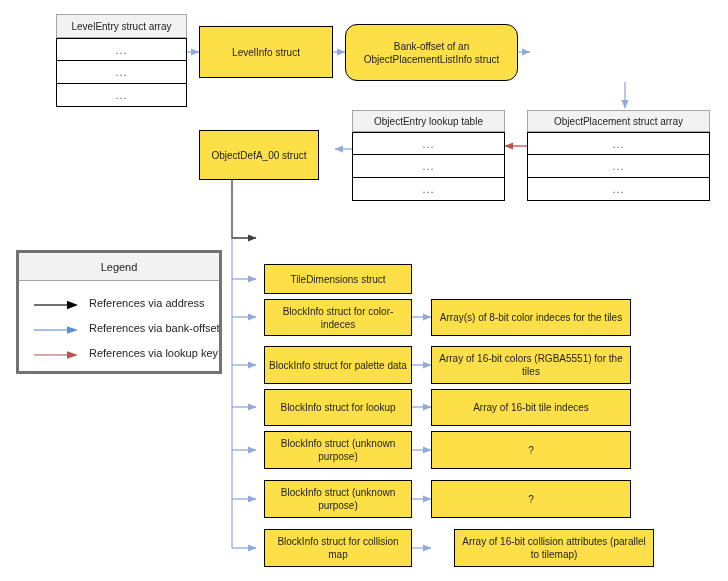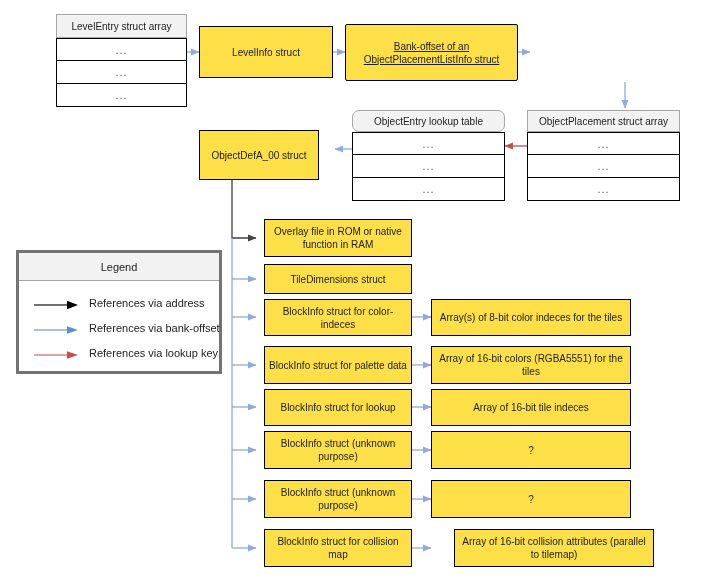--- a/index.html
+++ b/index.html
@@ -34,22 +34,21 @@
     display: flex;
     align-items: center;
     justify-content: center;
     text-align: center;
     font-size: 10px;
     line-height: 13px;
     color: #222222;
     padding: 2px 4px;
   }
   .node.round {
-    border-radius: 2px;
-    text-decoration: underline;
+    border-radius: 12px;
   }
   
   .tbl {
     position: absolute;
     box-sizing: border-box;
   }
   .tbl .hdr {
     box-sizing: border-box;
     border: 1px solid #a6a6a6;
     background: #f2f2f2;
@@ -172,41 +171,40 @@
   </svg>
 
   <div class="tbl" style="left:56px; top:14px; width:131px;">
     <div class="hdr" style="height:24px;">LevelEntry struct array</div>
     <div class="row first" style="height:23px;">...</div>
     <div class="row" style="height:23px;">...</div>
     <div class="row" style="height:23px;">...</div>
   </div>
 
   <div class="tbl" style="left:352px; top:110px; width:153px;">
-    <div class="hdr" style="height:22px;border-radius:7px;">ObjectEntry lookup table</div>
+    <div class="hdr" style="height:22px;">ObjectEntry lookup table</div>
     <div class="row first" style="height:23px;">...</div>
     <div class="row" style="height:23px;">...</div>
     <div class="row" style="height:23px;">...</div>
   </div>
 
-  <div class="tbl" style="left:527px; top:110px; width:153px;">
+  <div class="tbl" style="left:527px; top:110px; width:183px;">
     <div class="hdr" style="height:22px;">ObjectPlacement struct array</div>
     <div class="row first" style="height:23px;">...</div>
     <div class="row" style="height:23px;">...</div>
     <div class="row" style="height:23px;">...</div>
   </div>
 
   <div class="node" style="left:199px; top:26px; width:134px; height:52px;">LevelInfo struct</div>
 
   <div class="node round" style="left:345px; top:24px; width:173px; height:57px;">Bank-offset of an ObjectPlacementListInfo struct</div>
 
 
   <div class="node" style="left:199px; top:130px; width:120px; height:50px;">ObjectDefA_00 struct</div>
 
-  <div class="node" style="left:264px; top:219px; width:148px; height:38px;">Overlay file in ROM or native function in RAM</div>
 
   <div class="node" style="left:264px; top:264px; width:148px; height:30px;">TileDimensions struct</div>
 
   <div class="node" style="left:264px; top:299px; width:148px; height:37px;">BlockInfo struct for color-indeces</div>
 
   <div class="node" style="left:264px; top:346px; width:148px; height:38px;">BlockInfo struct for palette data</div>
 
   <div class="node" style="left:264px; top:389px; width:148px; height:37px;">BlockInfo struct for lookup</div>
 
   <div class="node" style="left:264px; top:431px; width:148px; height:38px;">BlockInfo struct (unknown purpose)</div>

